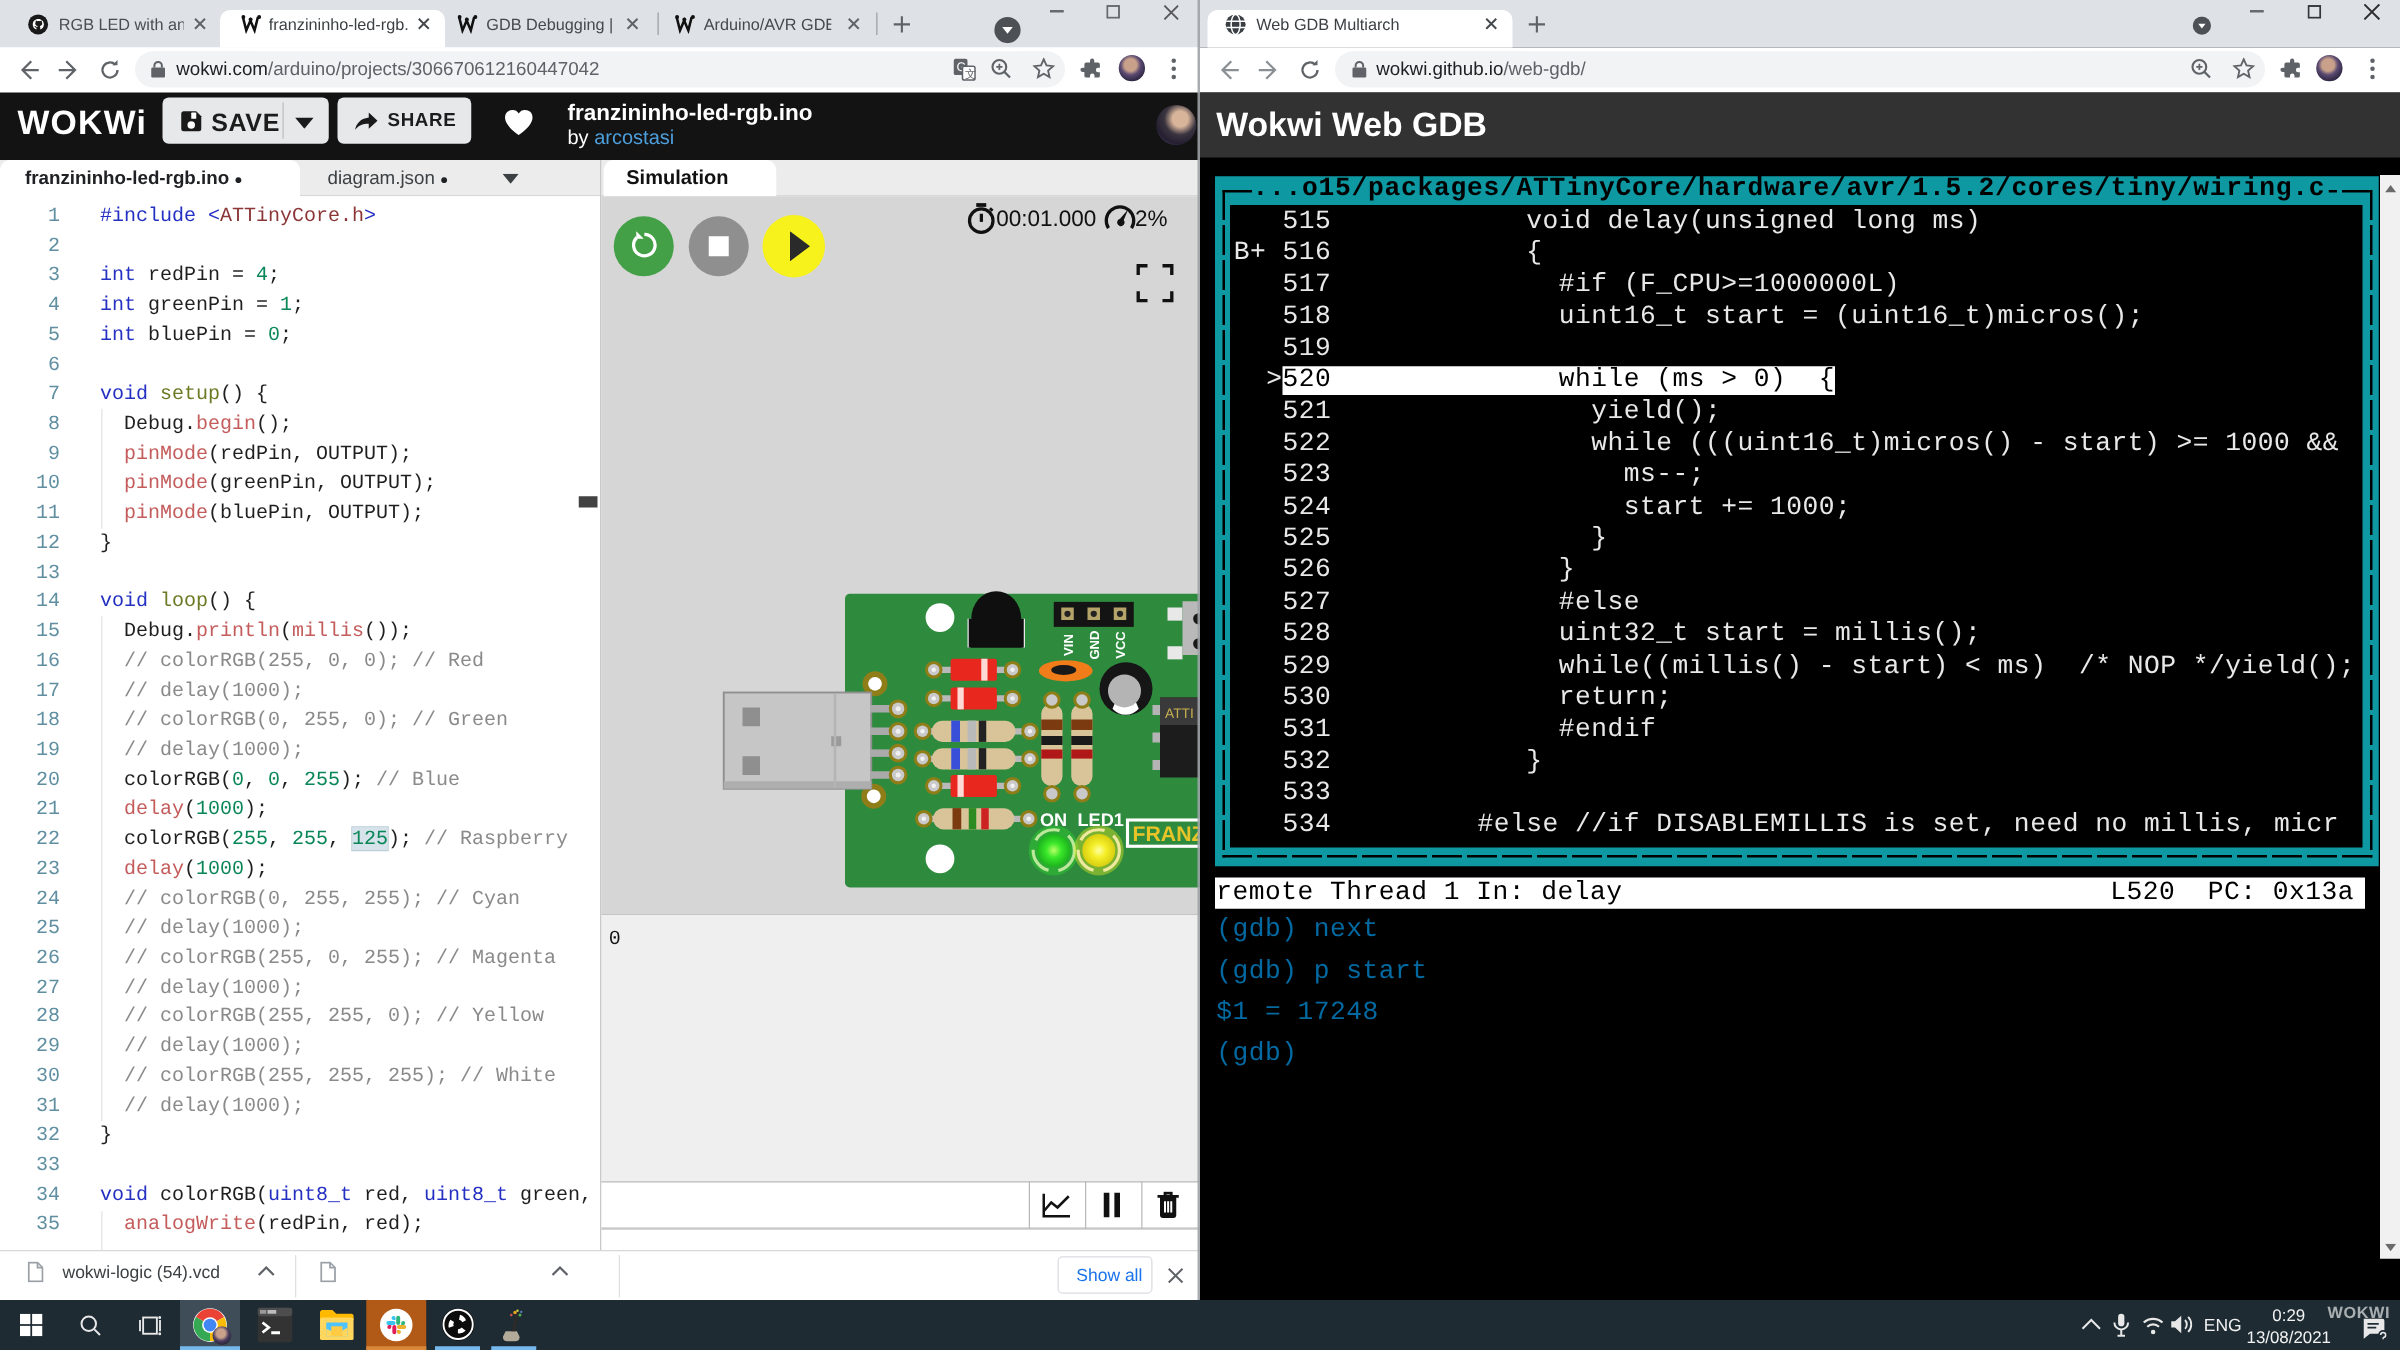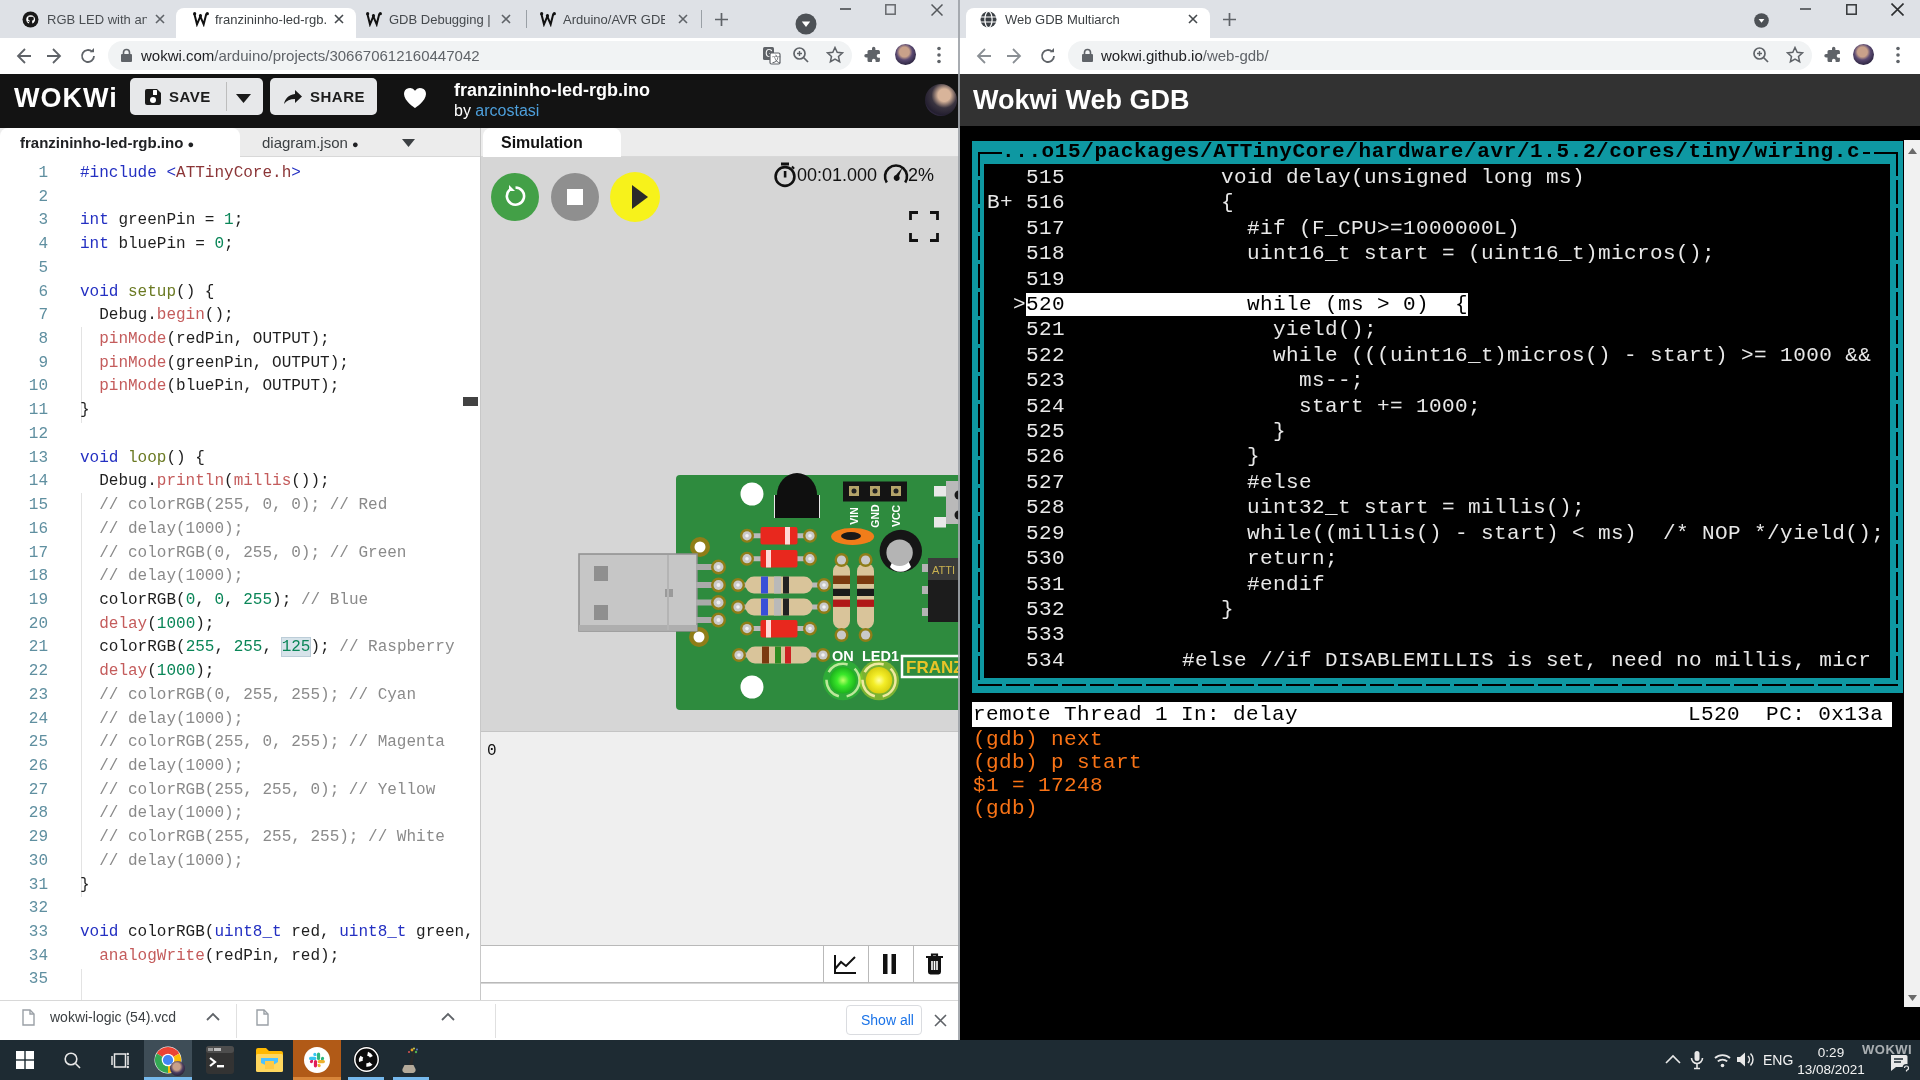--- a/index.html
+++ b/index.html
@@ -130,21 +130,21 @@
     </svg>
 
   <div class="a" style="left:0;top:74px;width:960px;height:54px;background:#131313;"></div>
   <div class="a" style="left:14px;top:83px;width:110px;height:36px;color:#fff;font-size:27px;font-weight:bold;letter-spacing:1px;">WOKWi</div>
   <div class="a" style="left:130px;top:78px;width:133px;height:37px;background:#e7e8ea;border-radius:5px;"></div>
   <svg class="a" style="left:143px;top:87px" width="20" height="20" viewBox="0 0 20 20">
       <path d="M2 4a2 2 0 0 1 2-2h10l4 4v10a2 2 0 0 1-2 2H4a2 2 0 0 1-2-2z" fill="#1a1a1a"></path>
       <rect x="10" y="3" width="4" height="5" rx="0.5" fill="#fff"></rect>
       <circle cx="10" cy="13" r="3" fill="#fff"></circle>
     </svg>
-  <div class="a" style="left:169px;top:88px;font-size:15px;font-weight:bold;color:#1c1c1c;letter-spacing:0.5px;">SAVE</div>
+  <div class="a" style="left:169px;top:88px;font-size:20px;font-weight:bold;color:#1c1c1c;letter-spacing:0.5px;">SAVE</div>
   <div class="a" style="left:226px;top:82px;width:1px;height:29px;background:#bdbdbd;"></div>
   <svg class="a" style="left:236px;top:94px" width="15" height="9">
       <path d="M0 0h15L7.5 9z" fill="#1a1a1a"></path>
     </svg>
   <div class="a" style="left:270px;top:78px;width:107px;height:37px;background:#e7e8ea;border-radius:5px;"></div>
   <svg class="a" style="left:282px;top:86px" width="22" height="22" viewBox="0 0 22 22">
       <path d="M13 4v4C6 9 3 13 2 18c2.5-3.5 6-5 11-5v4l7-6.5z" fill="#1a1a1a"></path>
     </svg>
   <div class="a" style="left:310px;top:88px;font-size:15px;font-weight:bold;color:#1c1c1c;letter-spacing:0.5px;">SHARE</div>
   <svg class="a" style="left:402px;top:86px" width="26" height="24" viewBox="0 0 26 24">
@@ -211,20 +211,21 @@
 <div class="gl">33</div>
 <div class="gl">34</div>
 <div class="gl">35</div>
     </div>
     <div class="a" style="left:81px;top:170px;width:1px;height:96px;background:#e3e3e3;"></div>
     <div class="a" style="left:81px;top:336px;width:1px;height:404px;background:#e3e3e3;"></div>
     <div class="a" style="left:81px;top:812px;width:1px;height:31px;background:#e3e3e3;"></div>
     <div class="a" style="left:80px;top:5px;width:395px;overflow:hidden;">
       <div class="cl"><span class="kw">#include</span> <span class="kw">&lt;</span><span class="inc">ATTinyCore.h</span><span class="kw">&gt;</span></div>
 <div class="cl"> </div>
+<div class="cl"><span class="kw">int</span> redPin = <span class="num">4</span>;</div>
 <div class="cl"><span class="kw">int</span> greenPin = <span class="num">1</span>;</div>
 <div class="cl"><span class="kw">int</span> bluePin = <span class="num">0</span>;</div>
 <div class="cl"> </div>
 <div class="cl"><span class="kw">void</span> <span class="fn">setup</span>() {</div>
 <div class="cl">  Debug.<span class="call">begin</span>();</div>
 <div class="cl">  <span class="call">pinMode</span>(redPin, <span class="cst">OUTPUT</span>);</div>
 <div class="cl">  <span class="call">pinMode</span>(greenPin, <span class="cst">OUTPUT</span>);</div>
 <div class="cl">  <span class="call">pinMode</span>(bluePin, <span class="cst">OUTPUT</span>);</div>
 <div class="cl">}</div>
 <div class="cl"> </div>
@@ -623,21 +624,21 @@
    528              uint32_t start = millis();
    529              while((millis() - start) &lt; ms)  /* NOP */yield();
    530              return;
    531              #endif
    532            }
    533
    534         #else //if DISABLEMILLIS is set, need no millis, micr</pre>
 
   <div class="a" style="left:12px;top:702px;width:920px;height:25px;background:#fff;"></div>
   <pre class="a" style="left:13px;top:701.5px;font-size:21px;line-height:25.4px;letter-spacing:0.4px;color:#000;">remote Thread 1 In: delay                              L520  PC: 0x13a</pre>
-  <pre class="a" style="left:13px;top:728px;font-size:21px;line-height:23px;letter-spacing:0.4px;color:#f97316;">(gdb) next
+  <pre class="a" style="left:13px;top:728px;font-size:21px;line-height:33px;letter-spacing:0.4px;color:#0369a1;">(gdb) next
 (gdb) p start
 $1 = 17248
 (gdb)</pre>
 
   <div class="a" style="left:944px;top:140px;width:16px;height:867px;background:#f1f1f1;"></div>
   <svg class="a" style="left:948px;top:147px" width="9" height="7">
       <path d="M0 7l4.5-6L9 7z" fill="#6a6a6a"></path>
     </svg>
     <svg class="a" style="left:948px;top:995px" width="9" height="7">
       <path d="M0 0l4.5 6L9 0z" fill="#6a6a6a"></path>

